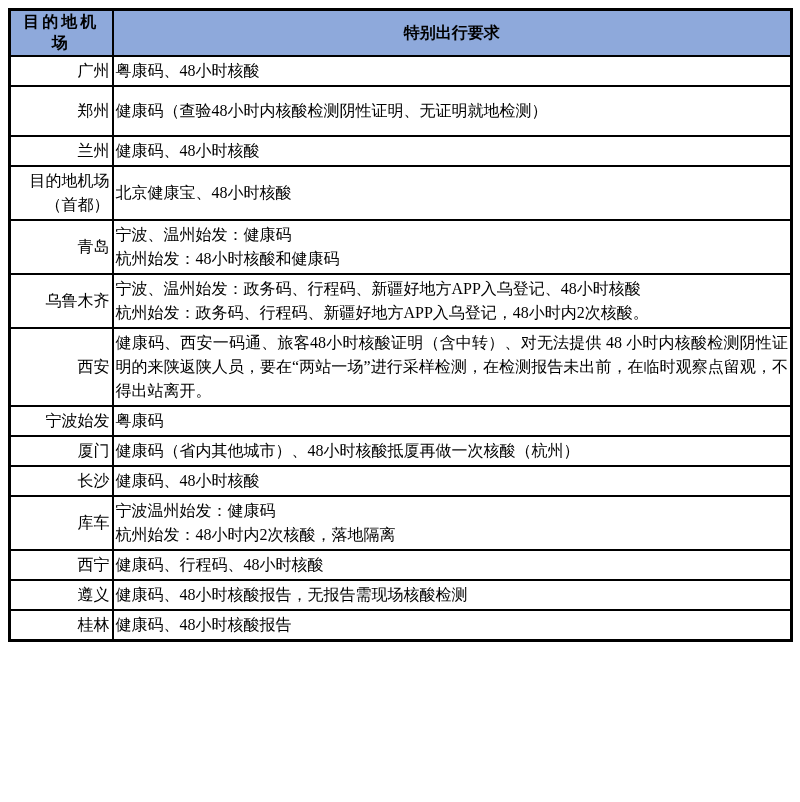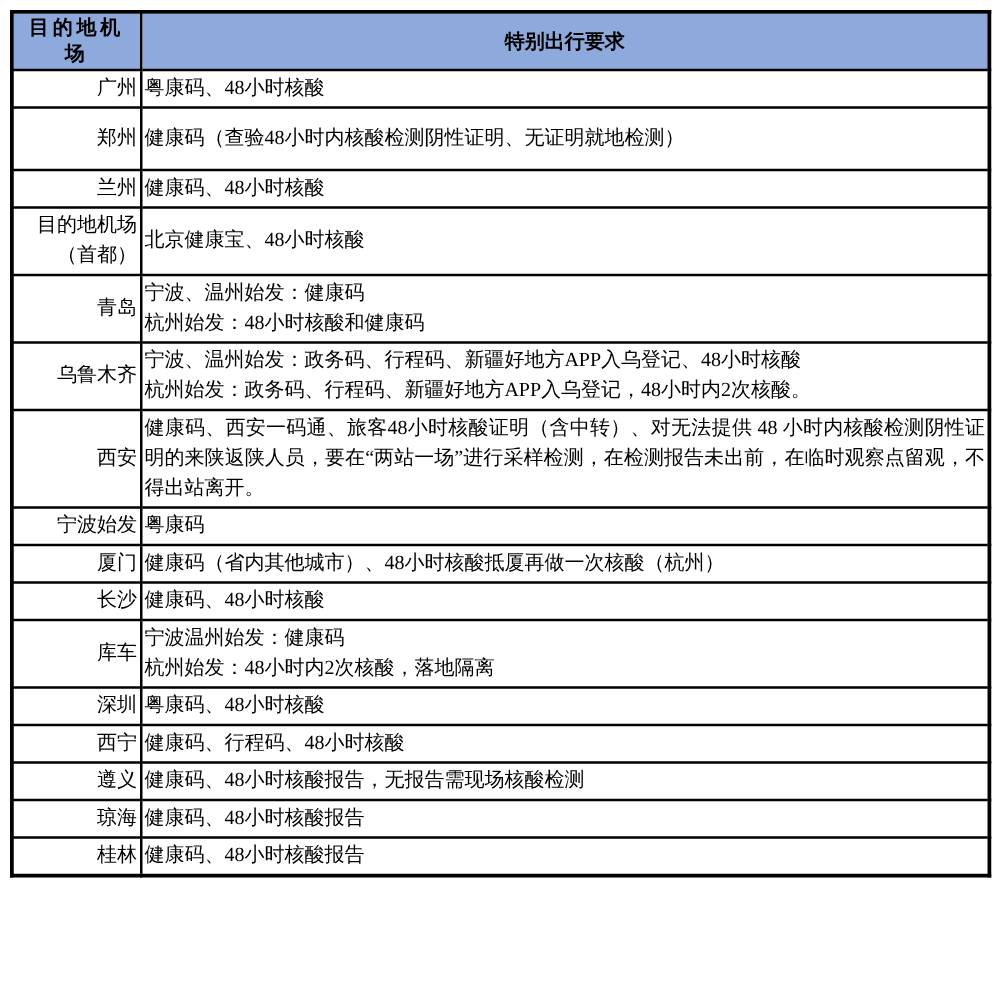--- a/index.html
+++ b/index.html
@@ -172,56 +172,40 @@
   <tr>
     <td class="dest">
             <div>库车</div>
           </td>
     <td class="req">
             <div>宁波温州始发：健康码</div>
             <div>杭州始发：48小时内2次核酸，落地隔离</div>
           </td>
   </tr>
 
-  <tr>
-    <td class="dest">
-            <div>深圳</div>
-          </td>
-    <td class="req">
-            <div>粤康码、48小时核酸</div>
-          </td>
-  </tr>
 
 
   <tr>
     <td class="dest">
             <div>西宁</div>
           </td>
     <td class="req">
             <div>健康码、行程码、48小时核酸</div>
           </td>
   </tr>
 
   <tr>
     <td class="dest">
             <div>遵义</div>
           </td>
     <td class="req">
             <div>健康码、48小时核酸报告，无报告需现场核酸检测</div>
           </td>
   </tr>
 
-  <tr>
-    <td class="dest">
-            <div>琼海</div>
-          </td>
-    <td class="req">
-            <div>健康码、48小时核酸报告</div>
-          </td>
-  </tr>
 
   <tr>
     <td class="dest">
             <div>桂林</div>
           </td>
     <td class="req">
             <div>健康码、48小时核酸报告</div>
           </td>
   </tr>
 

